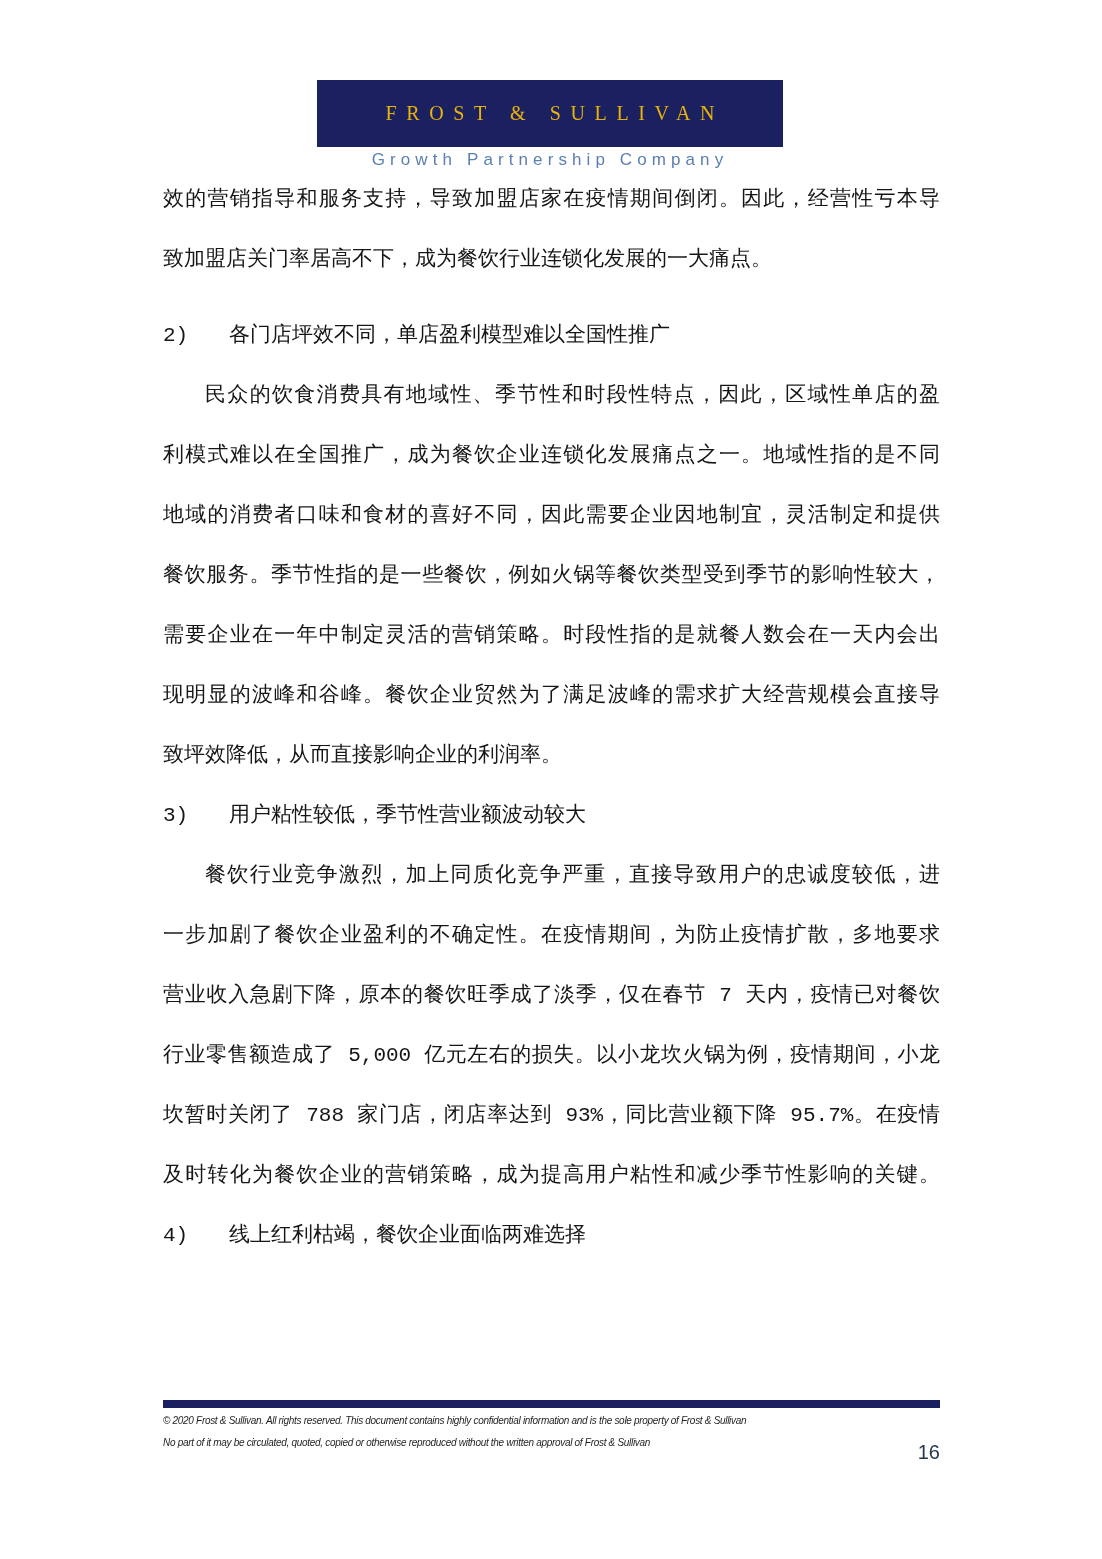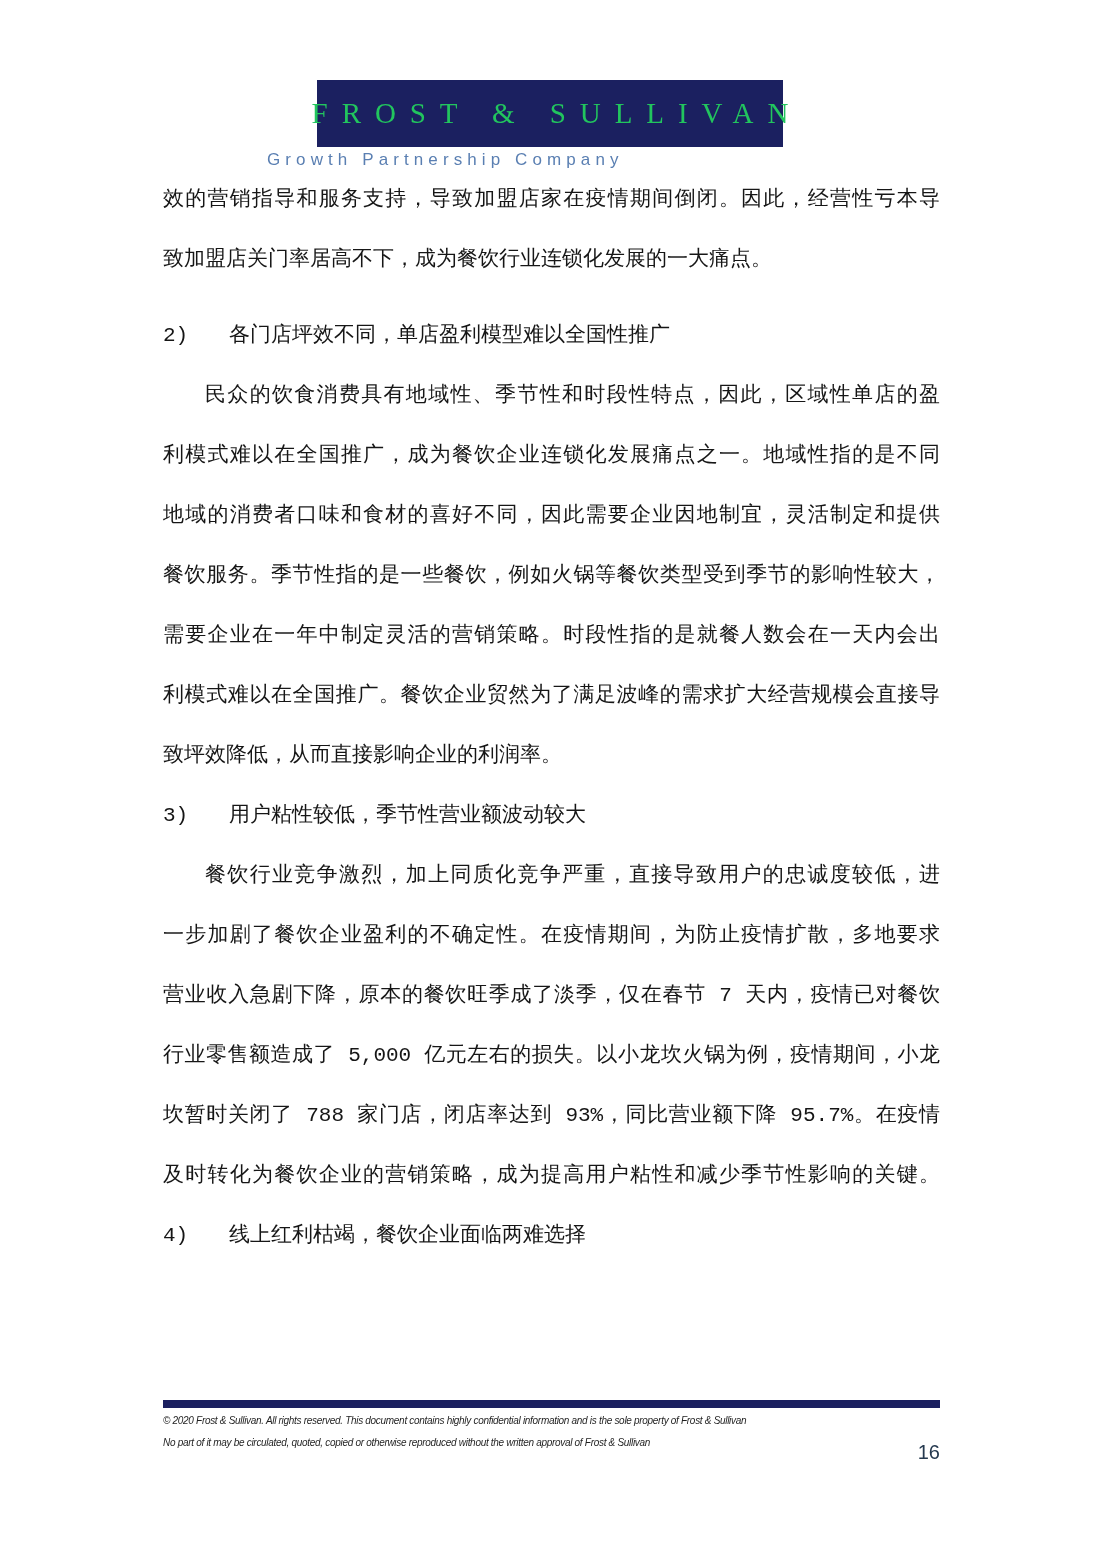--- a/index.html
+++ b/index.html
@@ -2,23 +2,23 @@
 <html><head>
 <meta charset="utf-8">
 <style>
   html,body { margin:0; padding:0; background:#ffffff; }
   body { width:1102px; height:1559px; position:relative; font-family:"Liberation Sans",sans-serif; }
   .page { position:absolute; inset:0; background:#ffffff; overflow:hidden; }
 
   
   .logo-box { position:absolute; left:317px; top:80px; width:466px; height:67px;
               background:#1b2060; display:flex; align-items:center; justify-content:center; }
-  .brand { color:#22c55e; font-family:"Liberation Serif",serif; font-size:29px;
+  .brand { color:#eab308; font-family:"Liberation Serif",serif; font-size:20px;
            letter-spacing:0.48em; text-indent:0.48em; white-space:nowrap; }
-  .tagline { position:absolute; left:267px; top:150px; width:566px; 
+  .tagline { position:absolute; left:267px; top:150px; width:566px; text-align:center;
              color:#5a7fb2; font-size:17px; letter-spacing:0.30em; white-space:nowrap; }
 
   
   .doc-body { position:absolute; left:163px; top:170px; width:777px; color:#161616; }
   .line { font-size:21px; line-height:60px; height:60px; white-space:normal; overflow:visible;font-family:Liberation Mono, monospace; }
   .just { text-align:justify; text-align-last:justify; }
   .ind  { text-indent:42px; }
   .heading .hnum { display:inline-block; width:66px; }
   .gap-lg { margin-top:16px; }
 
@@ -42,21 +42,21 @@
 
   <div class="doc-body">
     <div class="line just">效的营销指导和服务支持，导致加盟店家在疫情期间倒闭。因此，经营性亏本导</div>
     <div class="line">致加盟店关门率居高不下，成为餐饮行业连锁化发展的一大痛点。</div>
     <div class="line heading gap-lg"><span class="hnum">2)</span><span>各门店坪效不同，单店盈利模型难以全国性推广</span></div>
     <div class="line just ind">民众的饮食消费具有地域性、季节性和时段性特点，因此，区域性单店的盈</div>
     <div class="line just">利模式难以在全国推广，成为餐饮企业连锁化发展痛点之一。地域性指的是不同</div>
     <div class="line just">地域的消费者口味和食材的喜好不同，因此需要企业因地制宜，灵活制定和提供</div>
     <div class="line just">餐饮服务。季节性指的是一些餐饮，例如火锅等餐饮类型受到季节的影响性较大，</div>
     <div class="line just">需要企业在一年中制定灵活的营销策略。时段性指的是就餐人数会在一天内会出</div>
-    <div class="line just">利模式难以在全国推广。餐饮企业贸然为了满足波峰的需求扩大经营规模会直接导</div>
+    <div class="line just">现明显的波峰和谷峰。餐饮企业贸然为了满足波峰的需求扩大经营规模会直接导</div>
     <div class="line">致坪效降低，从而直接影响企业的利润率。</div>
     <div class="line heading"><span class="hnum">3)</span><span>用户粘性较低，季节性营业额波动较大</span></div>
     <div class="line just ind">餐饮行业竞争激烈，加上同质化竞争严重，直接导致用户的忠诚度较低，进</div>
     <div class="line just">一步加剧了餐饮企业盈利的不确定性。在疫情期间，为防止疫情扩散，多地要求</div>
     <div class="line just">营业收入急剧下降，原本的餐饮旺季成了淡季，仅在春节 7 天内，疫情已对餐饮</div>
     <div class="line just">行业零售额造成了 5,000 亿元左右的损失。以小龙坎火锅为例，疫情期间，小龙</div>
     <div class="line just">坎暂时关闭了 788 家门店，闭店率达到 93%，同比营业额下降 95.7%。在疫情</div>
     <div class="line just">及时转化为餐饮企业的营销策略，成为提高用户粘性和减少季节性影响的关键。</div>
     <div class="line heading"><span class="hnum">4)</span><span>线上红利枯竭，餐饮企业面临两难选择</span></div>
   </div>

